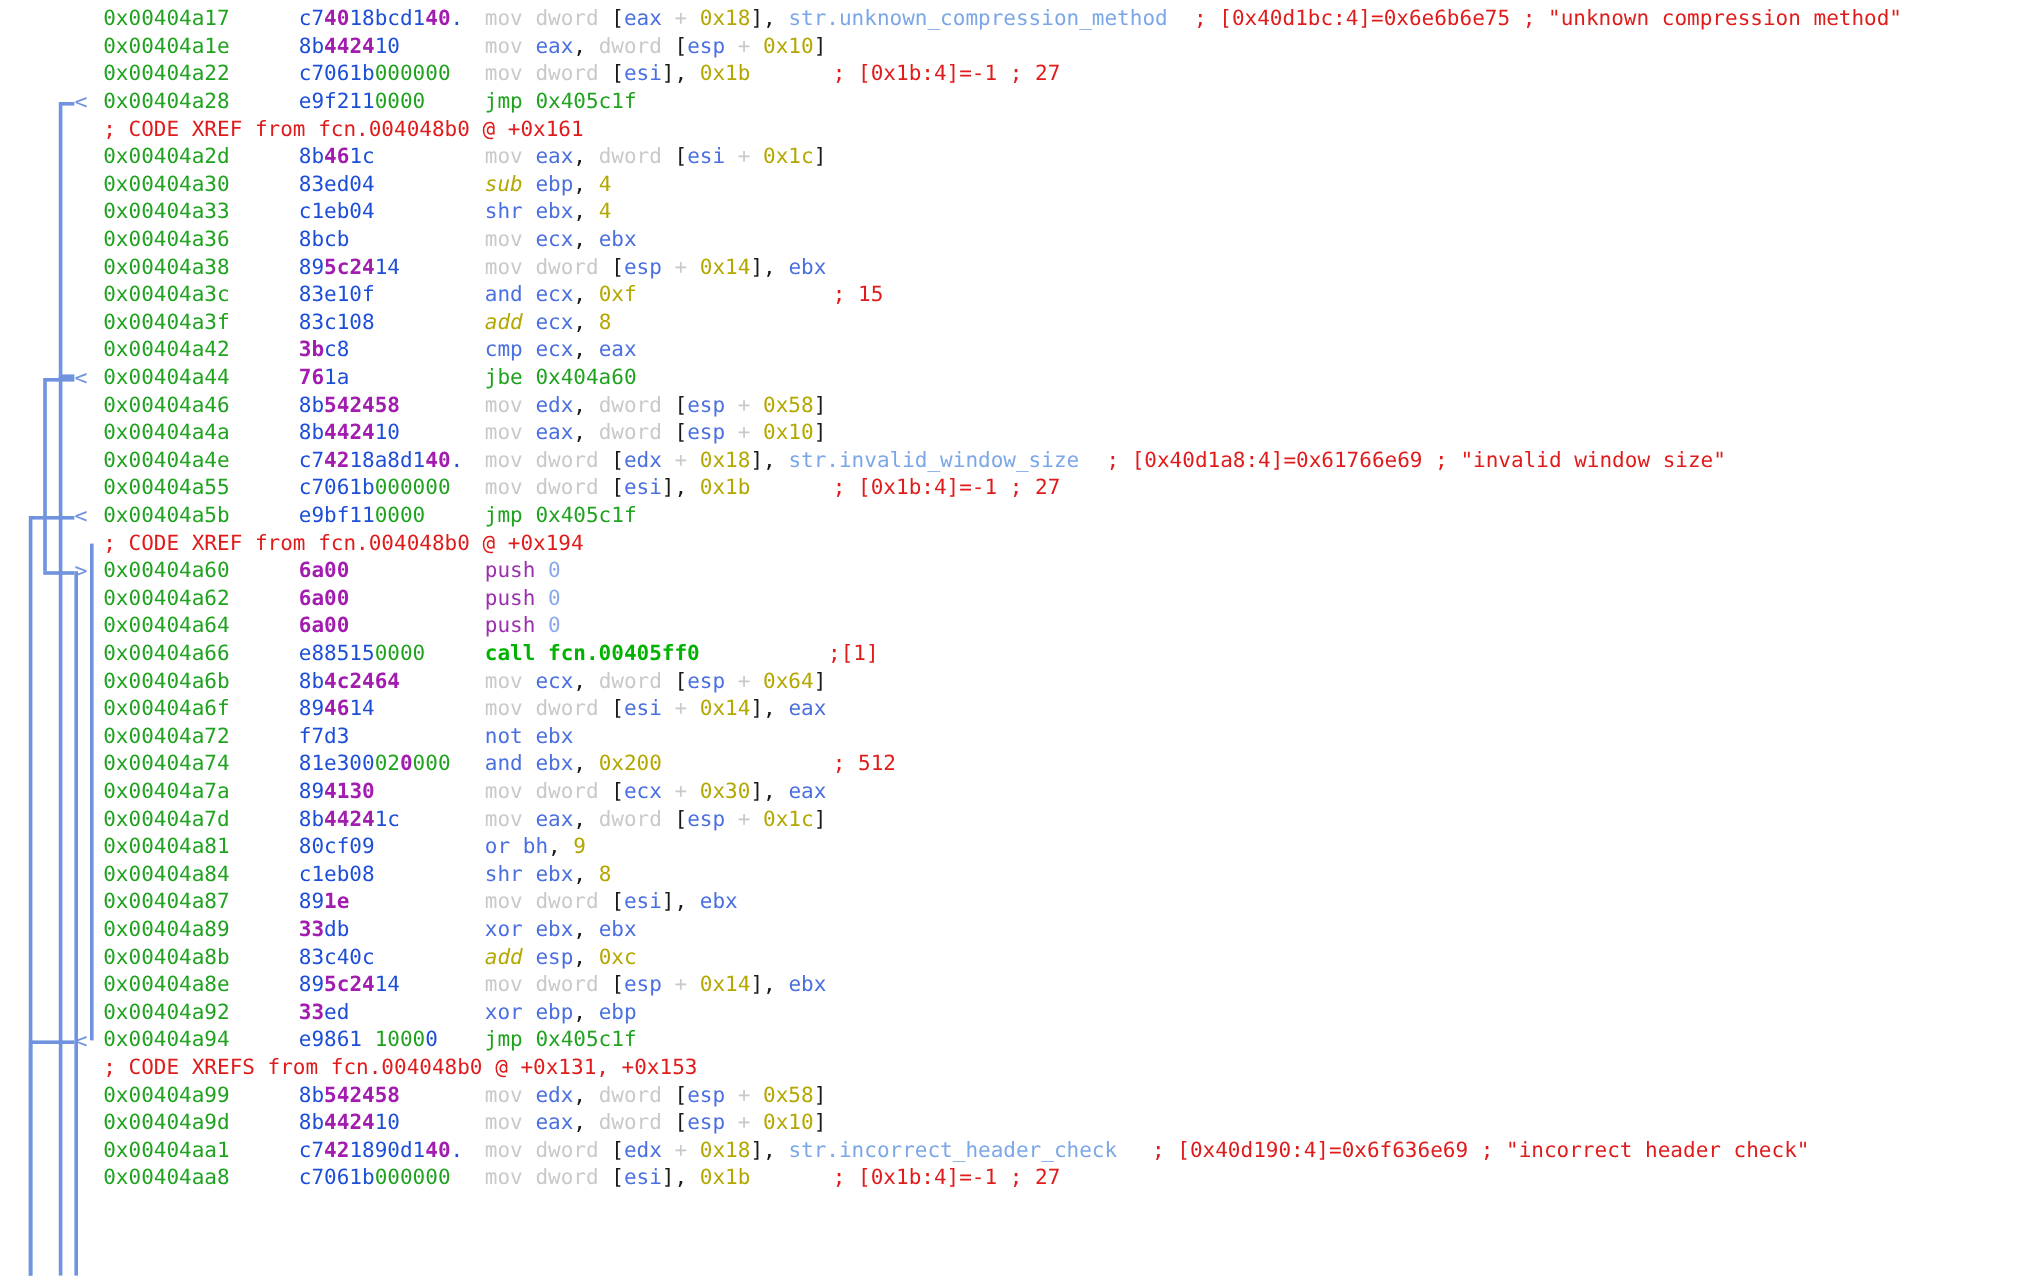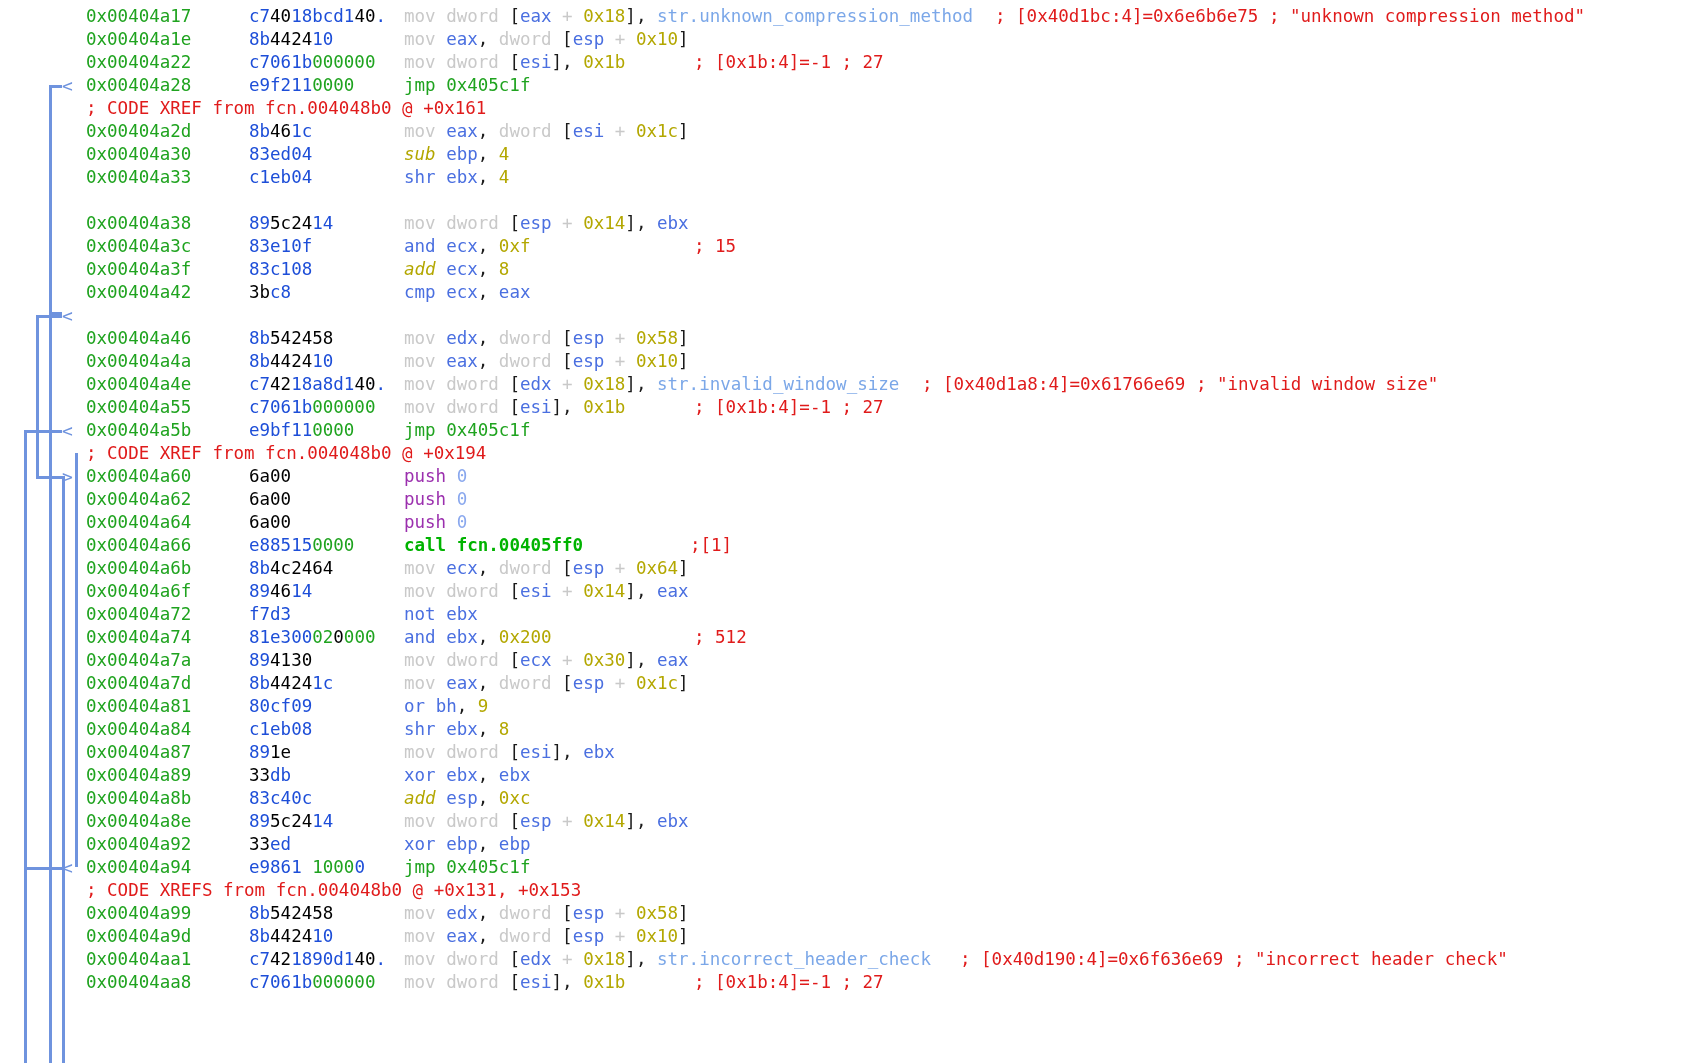--- a/index.html
+++ b/index.html
@@ -45,43 +45,45 @@
   .k-call{color:#00b300;font-weight:bold;}
   .k-push{color:#9b2fae;}
   .reg{color:#4a6fe0;}
   .num{color:#b3a700;}
   .num-b{color:#8aa8ee;}
   .str{color:#7ba7e8;}
   .punc{color:#1a1a1a;}
   .gray{color:#c9c9c9;}
   
   .h0{color:#1d4ed8;}
-  .h1{color:#000000;}
+  .h1{color:#a21caf;font-weight:bold;}
   .h2{color:#1fa31f;}
   
   .v{position:absolute;width:3px;background:#6f93de;}
   .h{position:absolute;height:3px;background:#6f93de;}
   .ar{position:absolute;color:#6f93de;font-size:18px;line-height:23px;}
 </style>
 </head>
 <body>
 
 <div id="disasm">
     <div class="line" style="top: 5px;"><span class="addr">0x00404a17</span><span class="bytes"><span class="h0">c7</span><span class="h1">40</span><span class="h0">18bcd1</span><span class="h1">40</span><span class="h0">.</span></span><span class="txt"><span class="k-mov">mov</span> <span class="gray">dword</span> <span class="punc">[</span><span class="reg">eax</span> <span class="gray">+</span> <span class="num">0x18</span><span class="punc">]</span><span class="punc">,</span> <span class="str">str.unknown_compression_method</span></span><span class="cmt" style="left: 995px;">; [0x40d1bc:4]=0x6e6b6e75 ; "unknown compression method"</span></div>
     <div class="line" style="top: 28px;"><span class="addr">0x00404a1e</span><span class="bytes"><span class="h0">8b</span><span class="h1">4424</span><span class="h0">10</span></span><span class="txt"><span class="k-mov">mov</span> <span class="reg">eax</span><span class="punc">,</span> <span class="gray">dword</span> <span class="punc">[</span><span class="reg">esp</span> <span class="gray">+</span> <span class="num">0x10</span><span class="punc">]</span></span></div>
     <div class="line" style="top: 51px;"><span class="addr">0x00404a22</span><span class="bytes"><span class="h0">c7061b</span><span class="h2">000000</span></span><span class="txt"><span class="k-mov">mov</span> <span class="gray">dword</span> <span class="punc">[</span><span class="reg">esi</span><span class="punc">]</span><span class="punc">,</span> <span class="num">0x1b</span></span><span class="cmt" style="left: 694px;">; [0x1b:4]=-1 ; 27</span></div>
     <div class="line" style="top: 74px;"><span class="addr">0x00404a28</span><span class="bytes"><span class="h0">e9f211</span><span class="h2">0000</span></span><span class="txt"><span class="k-green">jmp</span> <span class="k-green">0x405c1f</span></span></div>
     <div class="line" style="top: 97px;"><span class="xref">; CODE XREF from fcn.004048b0 @ +0x161</span></div>
     <div class="line" style="top: 120px;"><span class="addr">0x00404a2d</span><span class="bytes"><span class="h0">8b</span><span class="h1">46</span><span class="h0">1c</span></span><span class="txt"><span class="k-mov">mov</span> <span class="reg">eax</span><span class="punc">,</span> <span class="gray">dword</span> <span class="punc">[</span><span class="reg">esi</span> <span class="gray">+</span> <span class="num">0x1c</span><span class="punc">]</span></span></div>
     <div class="line" style="top: 143px;"><span class="addr">0x00404a30</span><span class="bytes"><span class="h0">83ed04</span></span><span class="txt"><span class="k-olive">sub</span> <span class="reg">ebp</span><span class="punc">,</span> <span class="num">4</span></span></div>
     <div class="line" style="top: 166px;"><span class="addr">0x00404a33</span><span class="bytes"><span class="h0">c1eb04</span></span><span class="txt"><span class="k-blue">shr</span> <span class="reg">ebx</span><span class="punc">,</span> <span class="num">4</span></span></div>
+    <div class="line" style="top: 189px;"><span class="addr">0x00404a36</span><span class="bytes"><span class="h0">8bcb</span></span><span class="txt"><span class="k-mov">mov</span> <span class="reg">ecx</span><span class="punc">,</span> <span class="reg">ebx</span></span></div>
     <div class="line" style="top: 212px;"><span class="addr">0x00404a38</span><span class="bytes"><span class="h0">89</span><span class="h1">5c24</span><span class="h0">14</span></span><span class="txt"><span class="k-mov">mov</span> <span class="gray">dword</span> <span class="punc">[</span><span class="reg">esp</span> <span class="gray">+</span> <span class="num">0x14</span><span class="punc">]</span><span class="punc">,</span> <span class="reg">ebx</span></span></div>
     <div class="line" style="top: 235px;"><span class="addr">0x00404a3c</span><span class="bytes"><span class="h0">83e10f</span></span><span class="txt"><span class="k-blue">and</span> <span class="reg">ecx</span><span class="punc">,</span> <span class="num">0xf</span></span><span class="cmt" style="left: 694px;">; 15</span></div>
     <div class="line" style="top: 258px;"><span class="addr">0x00404a3f</span><span class="bytes"><span class="h0">83c108</span></span><span class="txt"><span class="k-olive">add</span> <span class="reg">ecx</span><span class="punc">,</span> <span class="num">8</span></span></div>
     <div class="line" style="top: 281px;"><span class="addr">0x00404a42</span><span class="bytes"><span class="h1">3b</span><span class="h0">c8</span></span><span class="txt"><span class="k-blue">cmp</span> <span class="reg">ecx</span><span class="punc">,</span> <span class="reg">eax</span></span></div>
+    <div class="line" style="top: 304px;"><span class="addr">0x00404a44</span><span class="bytes"><span class="h1">76</span><span class="h0">1a</span></span><span class="txt"><span class="k-green">jbe</span> <span class="k-green">0x404a60</span></span></div>
     <div class="line" style="top: 327px;"><span class="addr">0x00404a46</span><span class="bytes"><span class="h0">8b</span><span class="h1">542458</span></span><span class="txt"><span class="k-mov">mov</span> <span class="reg">edx</span><span class="punc">,</span> <span class="gray">dword</span> <span class="punc">[</span><span class="reg">esp</span> <span class="gray">+</span> <span class="num">0x58</span><span class="punc">]</span></span></div>
     <div class="line" style="top: 350px;"><span class="addr">0x00404a4a</span><span class="bytes"><span class="h0">8b</span><span class="h1">4424</span><span class="h0">10</span></span><span class="txt"><span class="k-mov">mov</span> <span class="reg">eax</span><span class="punc">,</span> <span class="gray">dword</span> <span class="punc">[</span><span class="reg">esp</span> <span class="gray">+</span> <span class="num">0x10</span><span class="punc">]</span></span></div>
     <div class="line" style="top: 373px;"><span class="addr">0x00404a4e</span><span class="bytes"><span class="h0">c7</span><span class="h1">42</span><span class="h0">18a8d1</span><span class="h1">40</span><span class="h0">.</span></span><span class="txt"><span class="k-mov">mov</span> <span class="gray">dword</span> <span class="punc">[</span><span class="reg">edx</span> <span class="gray">+</span> <span class="num">0x18</span><span class="punc">]</span><span class="punc">,</span> <span class="str">str.invalid_window_size</span></span><span class="cmt" style="left: 922px;">; [0x40d1a8:4]=0x61766e69 ; "invalid window size"</span></div>
     <div class="line" style="top: 396px;"><span class="addr">0x00404a55</span><span class="bytes"><span class="h0">c7061b</span><span class="h2">000000</span></span><span class="txt"><span class="k-mov">mov</span> <span class="gray">dword</span> <span class="punc">[</span><span class="reg">esi</span><span class="punc">]</span><span class="punc">,</span> <span class="num">0x1b</span></span><span class="cmt" style="left: 694px;">; [0x1b:4]=-1 ; 27</span></div>
     <div class="line" style="top: 419px;"><span class="addr">0x00404a5b</span><span class="bytes"><span class="h0">e9bf11</span><span class="h2">0000</span></span><span class="txt"><span class="k-green">jmp</span> <span class="k-green">0x405c1f</span></span></div>
     <div class="line" style="top: 442px;"><span class="xref">; CODE XREF from fcn.004048b0 @ +0x194</span></div>
     <div class="line" style="top: 465px;"><span class="addr">0x00404a60</span><span class="bytes"><span class="h1">6a00</span></span><span class="txt"><span class="k-push">push</span> <span class="num-b">0</span></span></div>
     <div class="line" style="top: 488px;"><span class="addr">0x00404a62</span><span class="bytes"><span class="h1">6a00</span></span><span class="txt"><span class="k-push">push</span> <span class="num-b">0</span></span></div>
     <div class="line" style="top: 511px;"><span class="addr">0x00404a64</span><span class="bytes"><span class="h1">6a00</span></span><span class="txt"><span class="k-push">push</span> <span class="num-b">0</span></span></div>
     <div class="line" style="top: 534px;"><span class="addr">0x00404a66</span><span class="bytes"><span class="h0">e88515</span><span class="h2">0000</span></span><span class="txt"><span class="k-call">call</span> <span class="k-call">fcn.00405ff0</span></span><span class="cmt" style="left: 690px;">;[1]</span></div>

